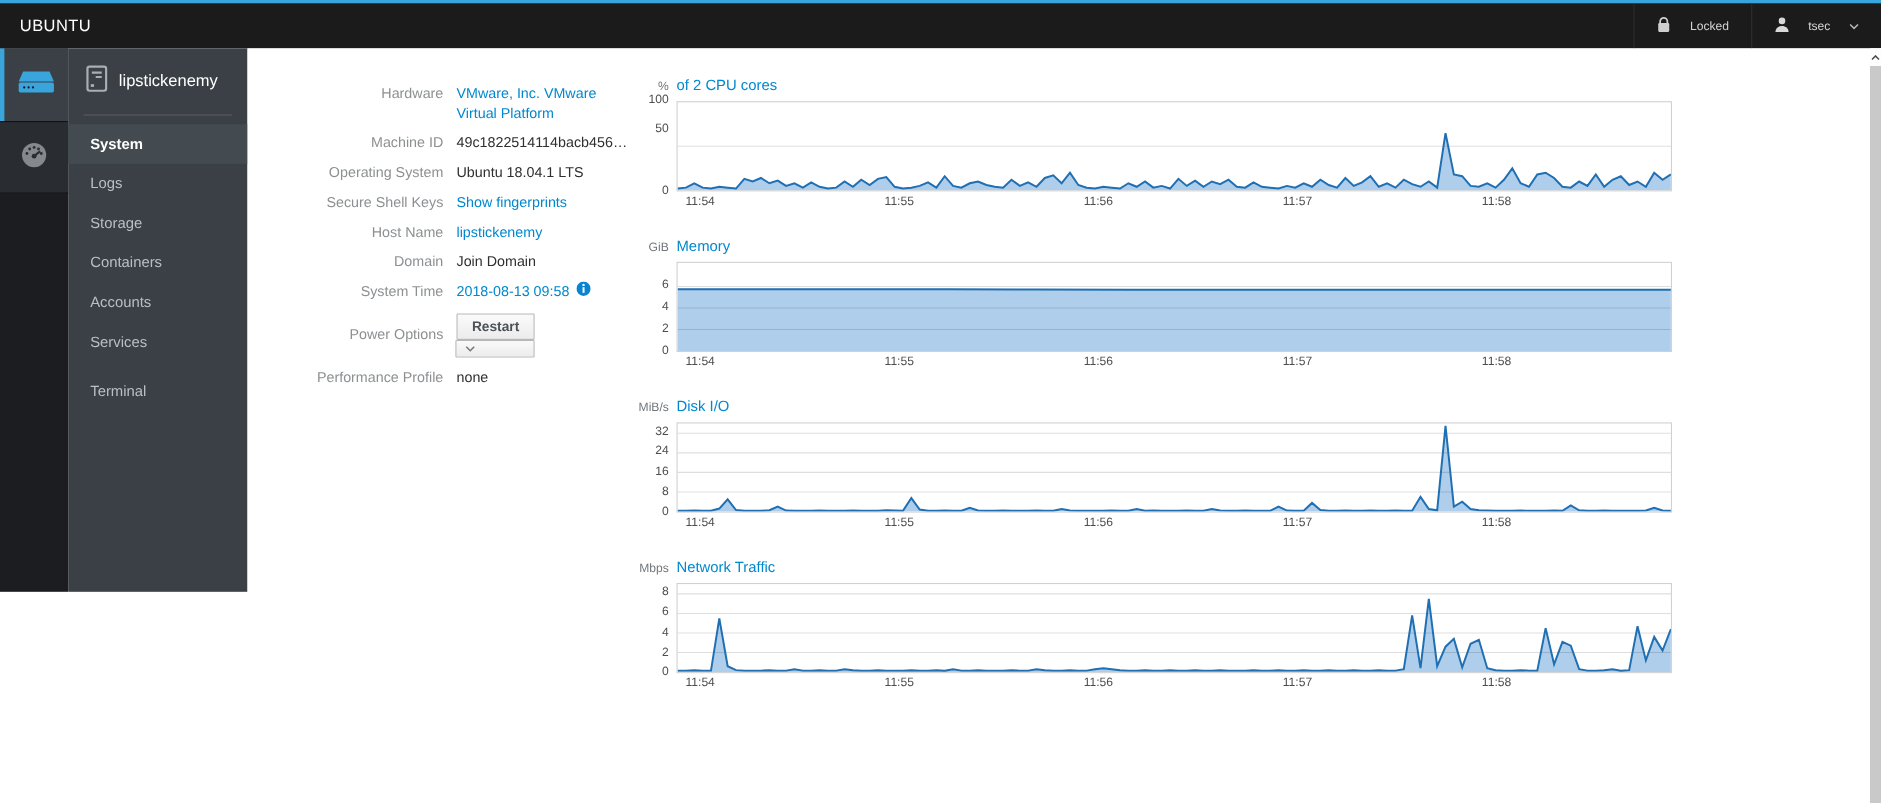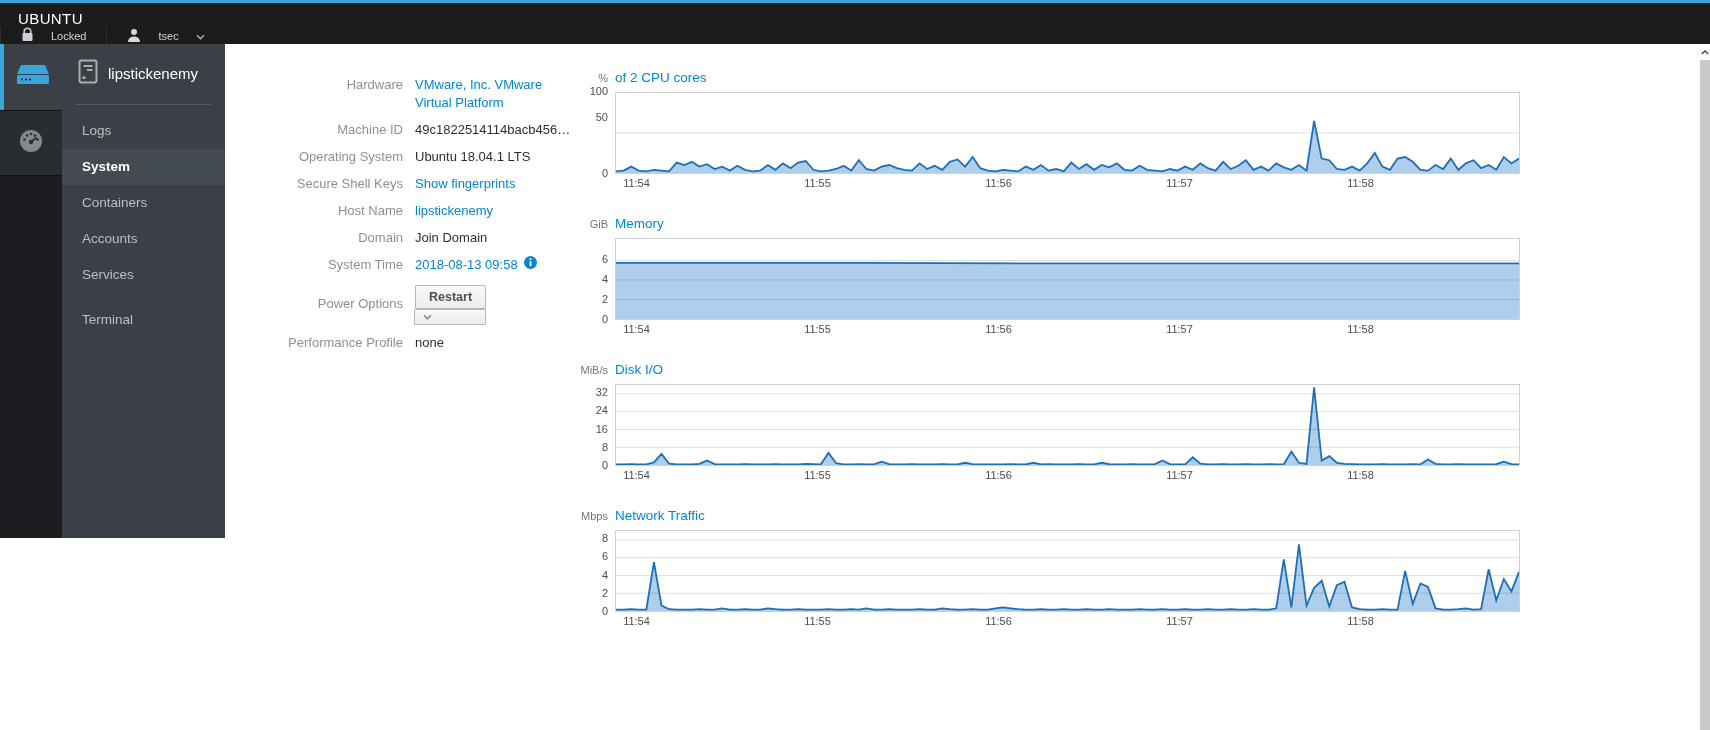--- a/index.html
+++ b/index.html
@@ -4,21 +4,21 @@
 <style>
   * { box-sizing: border-box; }
   html,body { margin:0; padding:0; }
   body {
     width:1710px; height:730px; overflow:hidden; position:relative;
     font-family:"Liberation Sans", sans-serif; background:#fff;
   }
   
   .masthead {
     height:44px; background:#1b1b1b; border-top:3px solid #39a5dc;
-    display:flex; justify-content:flex-end; align-items:stretch; color:#d4d4d4;flex-direction:column;
+    display:flex; justify-content:space-between; align-items:stretch; color:#d4d4d4;
   }
   .brand { display:flex; align-items:center; padding-left:18px; color:#fff; font-size:15px; letter-spacing:.4px; }
   .mast-right { display:flex; align-items:stretch; }
   .mast-group {
     display:flex; align-items:center; gap:17px; padding:0 20px;
     border-left:1px solid #2e2e2e; font-size:11px; color:#d4d4d4; cursor:pointer;
   }
   
   .layout { display:flex; height:494px; }
   .icon-strip { width:62px; background:#1b1d21; flex:none; }
@@ -134,22 +134,23 @@
             <rect x="1.5" y="1.5" width="17" height="22" rx="2" fill="none" stroke="#a9aeb2" stroke-width="2"></rect>
             <line x1="5.5" y1="7" x2="14.5" y2="7" stroke="#a9aeb2" stroke-width="2"></line>
             <line x1="9" y1="11" x2="14.5" y2="11" stroke="#a9aeb2" stroke-width="2"></line>
             <rect x="4.5" y="17.5" width="3" height="2.5" fill="#a9aeb2"></rect>
           </svg>
       </span>
       <span>lipstickenemy</span>
     </div>
     <hr class="side-divider">
     <nav id="side-nav">
+        <div class="nav-item active">System</div>
         <div class="nav-item">Logs</div>
-        <div class="nav-item active">System</div>
+        <div class="nav-item">Storage</div>
         <div class="nav-item">Containers</div>
         <div class="nav-item">Accounts</div>
         <div class="nav-item">Services</div>
         <div class="nav-item gap">Terminal</div>
       </nav>
   </div>
 
   <div class="main">
 
     <div class="info-panel">

